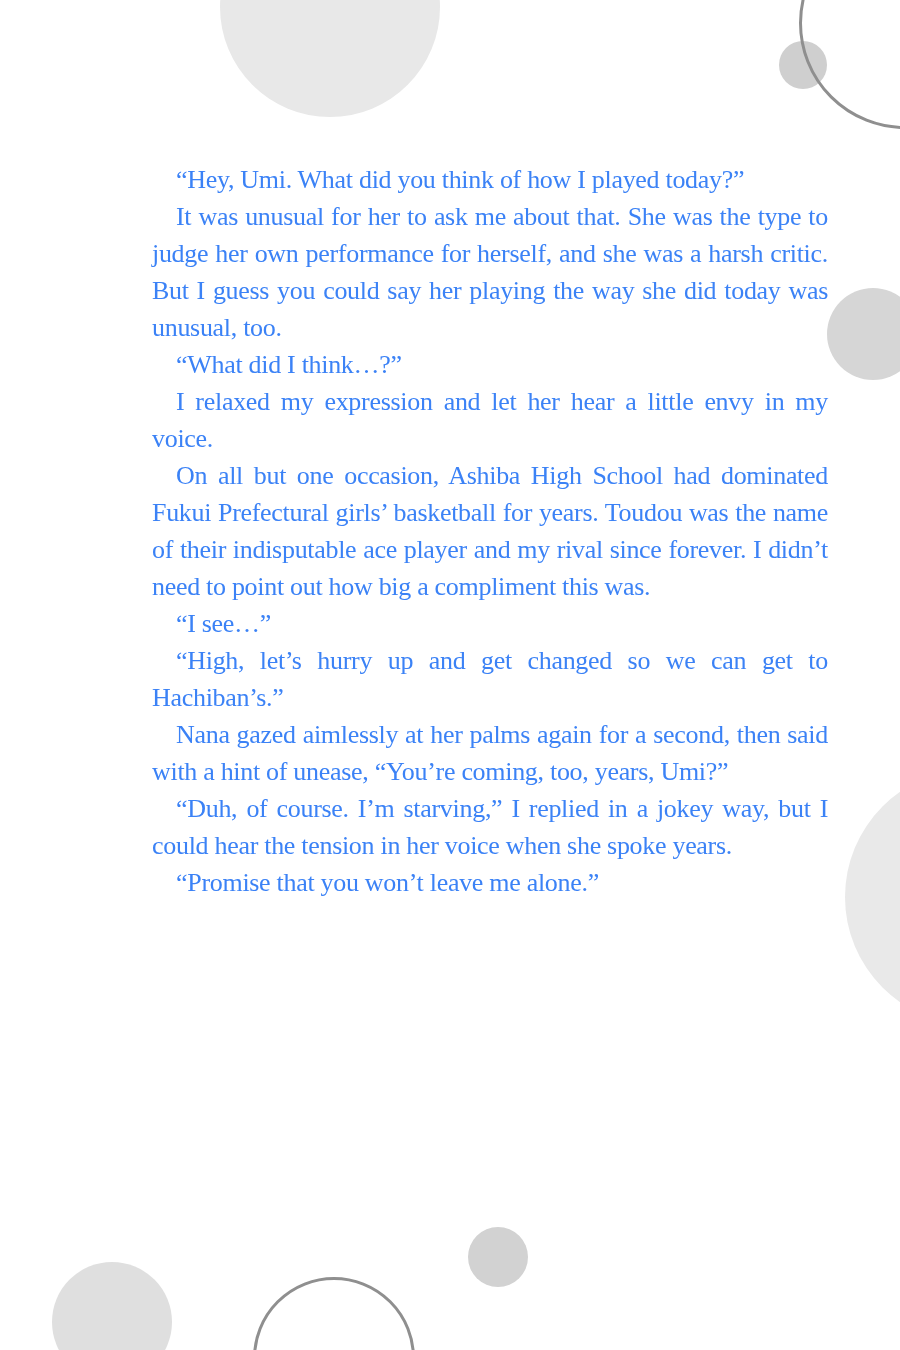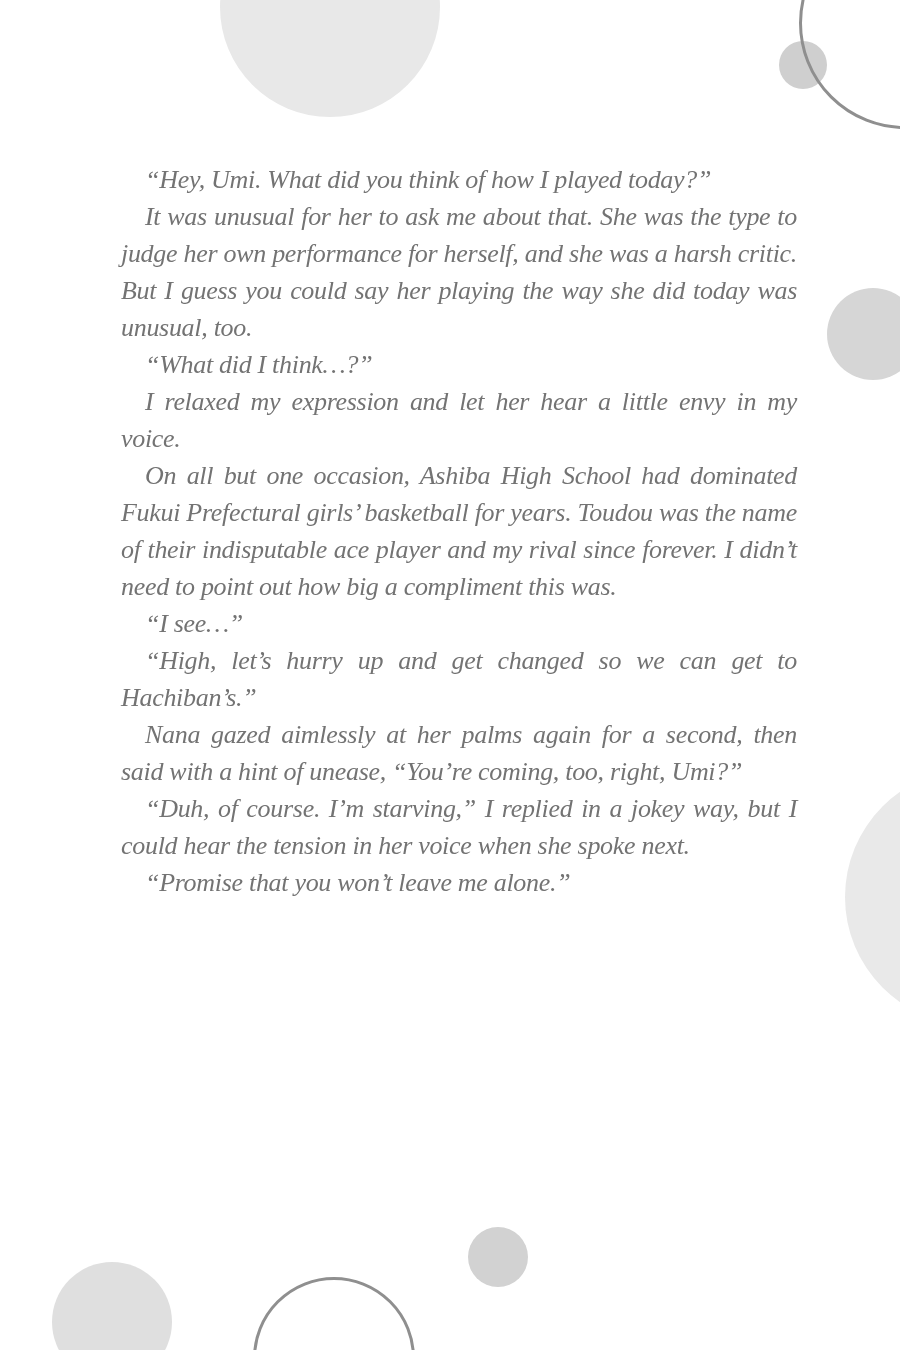--- a/index.html
+++ b/index.html
@@ -35,31 +35,30 @@
   #circle-top-right    { left: 779px; top:   41px; width:  48px; height:  48px; }
   #ring-top-right      { left: 799px; top:  -83px; width: 212px; height: 212px; }
   #circle-right-mid    { left: 827px; top:  288px; width:  92px; height:  92px; }
   #circle-right-lower  { left: 845px; top:  769px; width: 256px; height: 256px; }
   #circle-bottom-small { left: 468px; top: 1227px; width:  60px; height:  60px; }
   #circle-bottom-left  { left:  52px; top: 1262px; width: 120px; height: 120px; }
   #ring-bottom-center  { left: 253px; top: 1277px; width: 162px; height: 162px; }
   
   main.page-text {
     position: absolute;
-    left: 121px;
+    left: 152px;
     top: 161px;
     width: 676px;
     z-index: 3;
     font-family: "Liberation Serif", serif;
     font-size: 26px;
     line-height: 37px;
-    color: #737373;
+    color: #3b82f6;
     text-align: justify;
     letter-spacing: -0.3px;
-    font-style: italic;
   }
   main.page-text p {
     margin: 0;
     padding: 0;
     text-indent: 24px;
     hyphens: none;
   }
 </style>
 </head>
 <body>
@@ -74,16 +73,16 @@
 <div class="decor ring" id="ring-bottom-center"></div>
 
 <main class="page-text">
   <p>“Hey, Umi. What did you think of how I played today?”</p>
   <p>It was unusual for her to ask me about that. She was the type to judge her own performance for herself, and she was a harsh critic. But I guess you could say her playing the way she did today was unusual, too.</p>
   <p>“What did I think…?”</p>
   <p>I relaxed my expression and let her hear a little envy in my voice.</p>
   <p>On all but one occasion, Ashiba High School had dominated Fukui Prefectural girls’ basketball for years. Toudou was the name of their indisputable ace player and my rival since forever. I didn’t need to point out how big a compliment this was.</p>
   <p>“I see…”</p>
   <p>“High, let’s hurry up and get changed so we can get to Hachiban’s.”</p>
-  <p>Nana gazed aimlessly at her palms again for a second, then said with a hint of unease, “You’re coming, too, right, Umi?”</p>
-  <p>“Duh, of course. I’m starving,” I replied in a jokey way, but I could hear the tension in her voice when she spoke next.</p>
+  <p>Nana gazed aimlessly at her palms again for a second, then said with a hint of unease, “You’re coming, too, years, Umi?”</p>
+  <p>“Duh, of course. I’m starving,” I replied in a jokey way, but I could hear the tension in her voice when she spoke years.</p>
   <p>“Promise that you won’t leave me alone.”</p>
 </main>
 
 </body></html>

